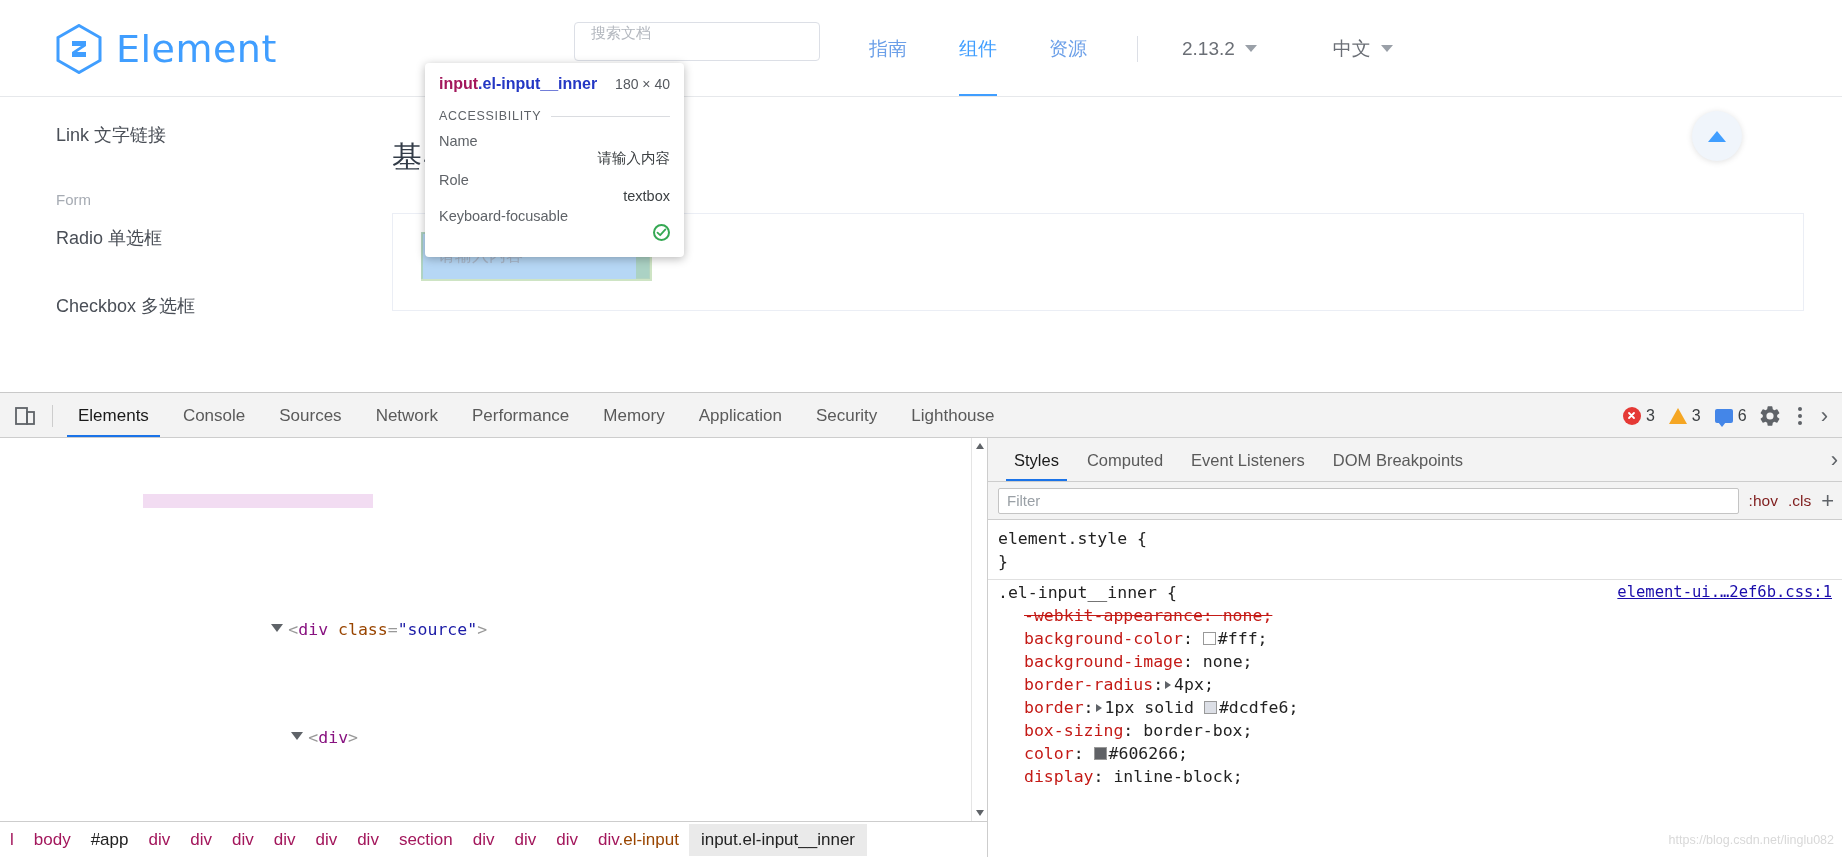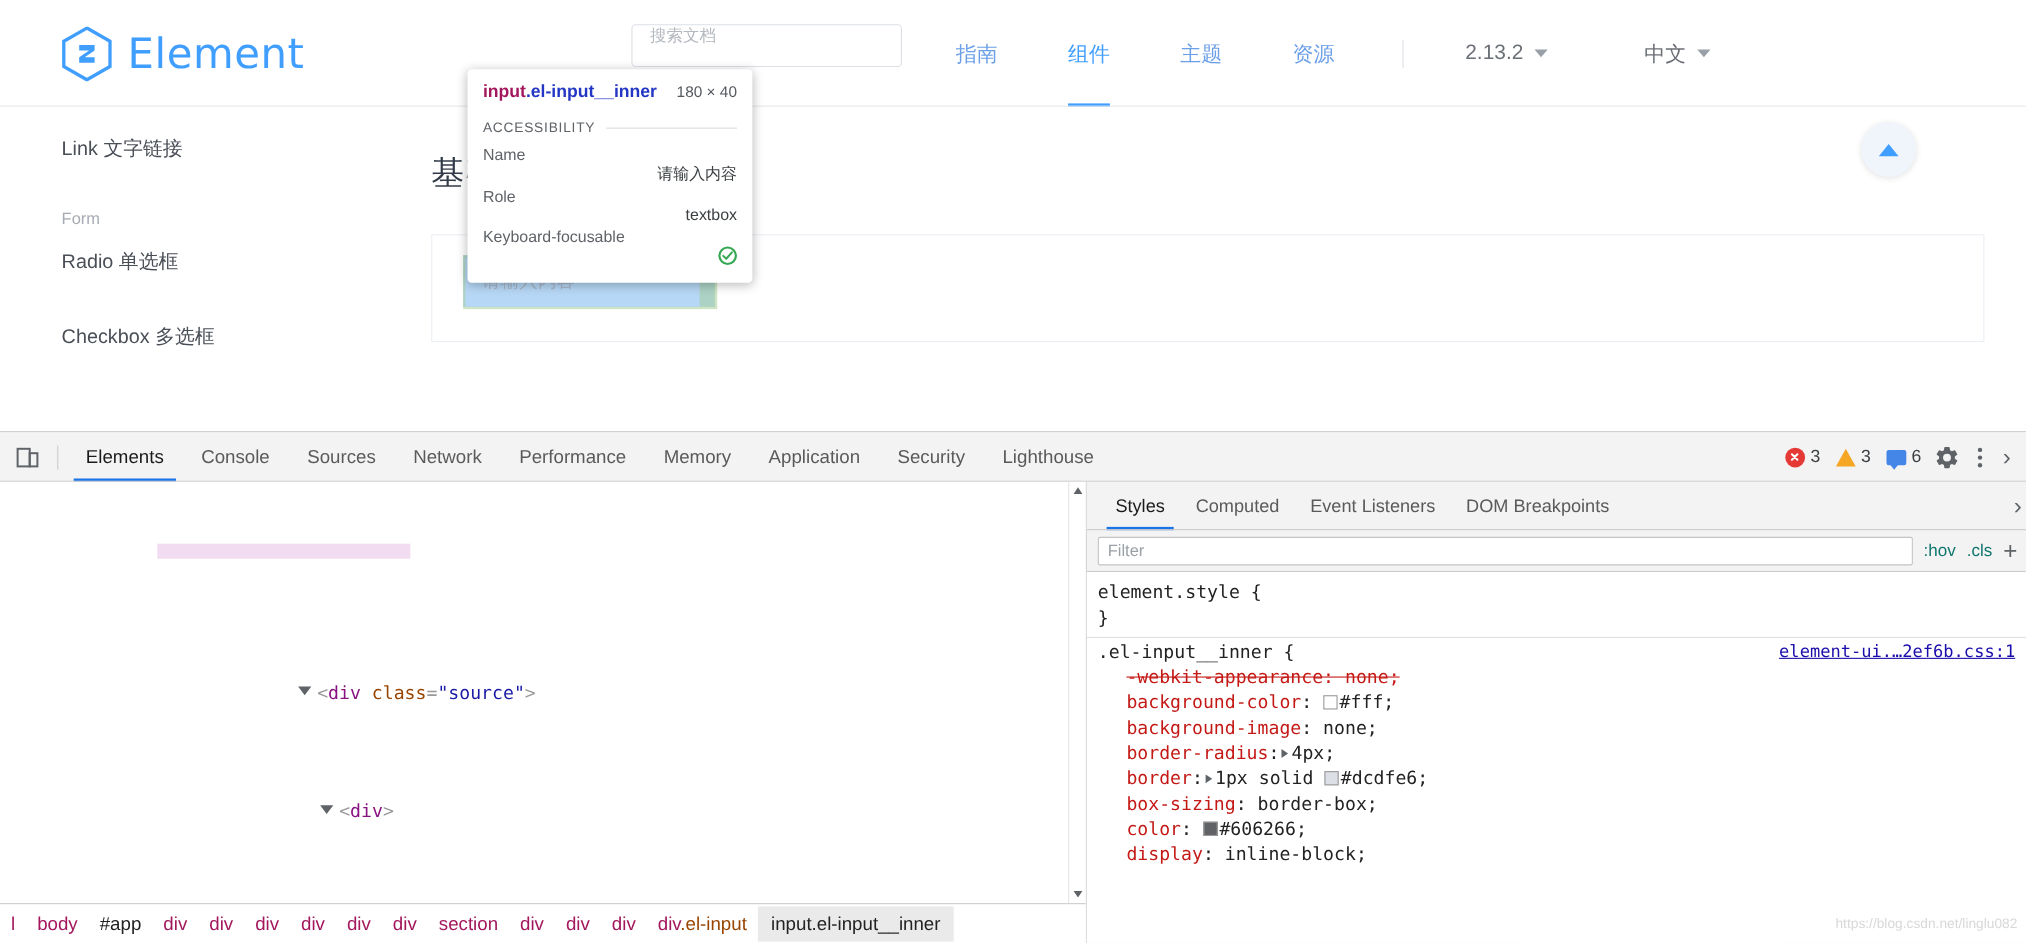--- a/index.html
+++ b/index.html
@@ -23,21 +23,21 @@
     position:absolute; left:574px; top:22px; width:246px; height:39px;
     border:1px solid #dcdfe6; border-radius:4px; background:#fff;
     display:flex; align-items:flex-start; padding:0 14px;
   }
   .search-box input {
     border:none; outline:none; width:100%; font-size:15px; color:#606266;
     font-family:"Liberation Sans", sans-serif; background:transparent;
   }
   .search-box input::placeholder { color:#b4b8bf; }
 
-  .nav { position:absolute; left:845px; top:0; height:97px; display:flex; align-items:center; gap:16px; }
+  .nav { position:absolute; left:845px; top:0; height:97px; display:flex; align-items:center; gap:4px; }
   .nav-item {
     font-size:19px; color:#6b9fe8; padding:0 24px; height:97px;
     display:flex; align-items:center; cursor:pointer; position:relative;
   }
   .nav-item.active { color:#409EFF; }
   .nav-item.active::after {
     content:""; position:absolute; left:24px; right:24px; bottom:0; height:3px; background:#409EFF;
   }
   .nav-sep { width:1px; height:26px; background:#dcdfe6; margin:0 22px; align-self:center; }
   .nav-drop {
@@ -161,21 +161,21 @@
   .st-tabbar { height:44px; display:flex; align-items:center; background:#f3f3f3; position:relative; padding-left:12px;}
   .st-tabbar::after{content:"";position:absolute;left:0;right:0;bottom:0;height:1px;background:#cdcdcd;}
   .st-tab { padding:0 14px; height:44px; display:flex; align-items:center; font-size:16.5px; color:#5a5a5a; cursor:pointer; position:relative; }
   .st-tab.active { color:#1a1a1a; }
   .st-tab.active::after{content:"";position:absolute;left:6px;right:6px;bottom:0;height:3px;background:#1a73e8;}
   .st-filterbar { height:38px; display:flex; align-items:center; gap:10px; padding:0 8px 0 10px; border-bottom:1px solid #cdcdcd; background:#f3f3f3;}
   .st-filter {
     flex:1; height:26px; border:1px solid #c4c4c4; border-radius:2px; background:#fff;
     display:flex; align-items:center; padding:0 8px; font-size:15px; color:#9aa0a6;
   }
-  .st-hov, .st-cls { font-size:15.5px; color:#0f766e; cursor:pointer; }
+  .st-hov, .st-cls { font-size:15.5px; color:#7f1d1d; cursor:pointer; }
   .st-plus { font-size:22px; color:#5f6368; cursor:pointer; line-height:1; }
   .st-content {
     flex:1; background:#fff; font-family:"DejaVu Sans Mono", monospace;
     font-size:16.5px; line-height:23px; padding:6px 0 0 0; overflow:hidden; position:relative;
   }
   .rule { padding:1px 10px; }
   .sel-name { color:#222; }
   .src-link { color:#1a0dab; text-decoration:underline; float:right; font-size:15.5px; }
   .prop { color:#c41a16; padding-left:26px; }
   .pval { color:#222; }
@@ -216,21 +216,20 @@
       <span class="logo-text">Element</span>
     </div>
 
     <div class="search-box">
       <input type="text" placeholder="搜索文档" style="">
     </div>
 
     <div class="nav">
       <div class="nav-item">指南</div>
       <div class="nav-item active">组件</div>
-      <div class="nav-item">主题</div>
       <div class="nav-item">资源</div>
       <div class="nav-sep"></div>
       <div class="nav-drop">
         <span>2.13.2</span>
         <span class="caret"></span>
       </div>
       <div class="nav-drop" style="margin-left:36px">
         <span>中文</span>
         <span class="caret"></span>
       </div>

